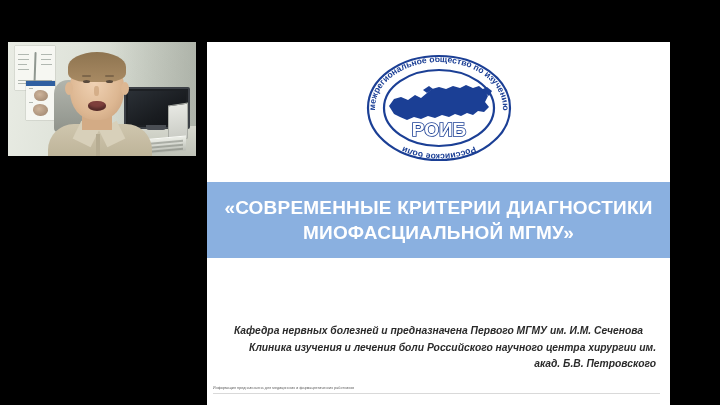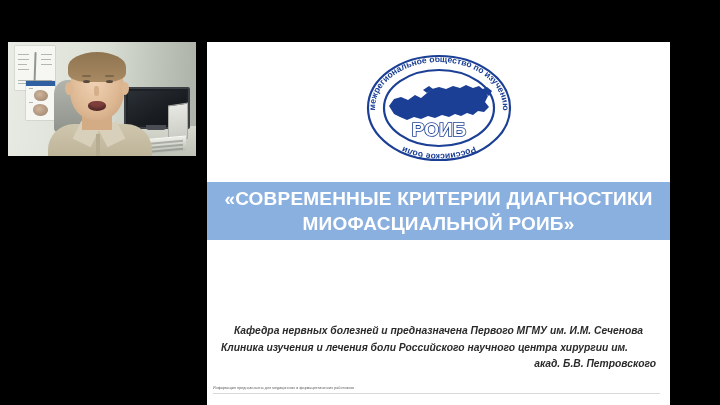--- a/index.html
+++ b/index.html
@@ -193,21 +193,21 @@
     width: 152px;
     height: 108px;
     display: block;
   }
 
   .title-banner {
     position: absolute;
     left: 0;
     right: 0;
     top: 140px;
-    height: 58px;
+    height: 76px;
     background: #8ab0e0;
     display: flex;
     flex-direction: column;
     align-items: center;
     justify-content: center;
   }
   .title-line {
     color: #ffffff;
     font-size: 19px;
     font-weight: bold;
@@ -234,21 +234,21 @@
     top: 281px;
     color: #2b2b2b;
     font-size: 10.3px;
     font-style: italic;
     font-weight: bold;
     line-height: 1.62;
     text-align: right;
   }
   .aff-line { display: block; white-space: nowrap; }
   .aff-line.c1 { text-align: center; }
-  .aff-line.c2 { text-align: left; }
+  .aff-line.c2 { text-align: right; }
   .aff-line.c3 { text-align: right; }
 
   .disclaimer {
     position: absolute;
     left: 0;
     top: 344px;
     width: 100%;
     padding-left: 6px;
     box-sizing: border-box;
     color: #5a5a5a;
@@ -352,21 +352,21 @@
                  L122,48 L126,53 L121,58 L115,57 L110,61 L104,59 L98,62 L92,60
                  L86,63 L79,61 L72,64 L65,62 L58,65 L51,63 L44,66 L37,63 L31,60 Z" fill="#1B3F95"></path>
         <path d="M118,36 L124,33 L129,37 L126,42 Z" fill="#1B3F95"></path>
         <path d="M60,36 L66,32 L70,35 L64,39 Z" fill="#1B3F95"></path>
         <text x="76" y="82" text-anchor="middle" font-size="19" font-weight="bold" fill="#ffffff" stroke="#1B3F95" stroke-width="1.6" paint-order="stroke" font-family="'Liberation Sans', sans-serif">РОИБ</text>
       </svg>
     </div>
 
     <div class="title-banner">
       <div class="title-line">«СОВРЕМЕННЫЕ КРИТЕРИИ ДИАГНОСТИКИ</div>
-      <div class="title-line">МИОФАСЦИАЛЬНОЙ РОИБ»</div>
+      <div class="title-line">МИОФАСЦИАЛЬНОЙ МГМУ»</div>
     </div>
 
 
     <div class="affiliation">
       <span class="aff-line c1">Кафедра нервных болезней и предназначена Первого МГМУ им. И.М. Сеченова</span>
       <span class="aff-line c2">Клиника изучения и лечения боли Российского научного центра хирургии им.</span>
       <span class="aff-line c3">акад. Б.В. Петровского</span>
     </div>
 
     <div class="disclaimer">Информация предназначена для медицинских и фармацевтических работников</div>

